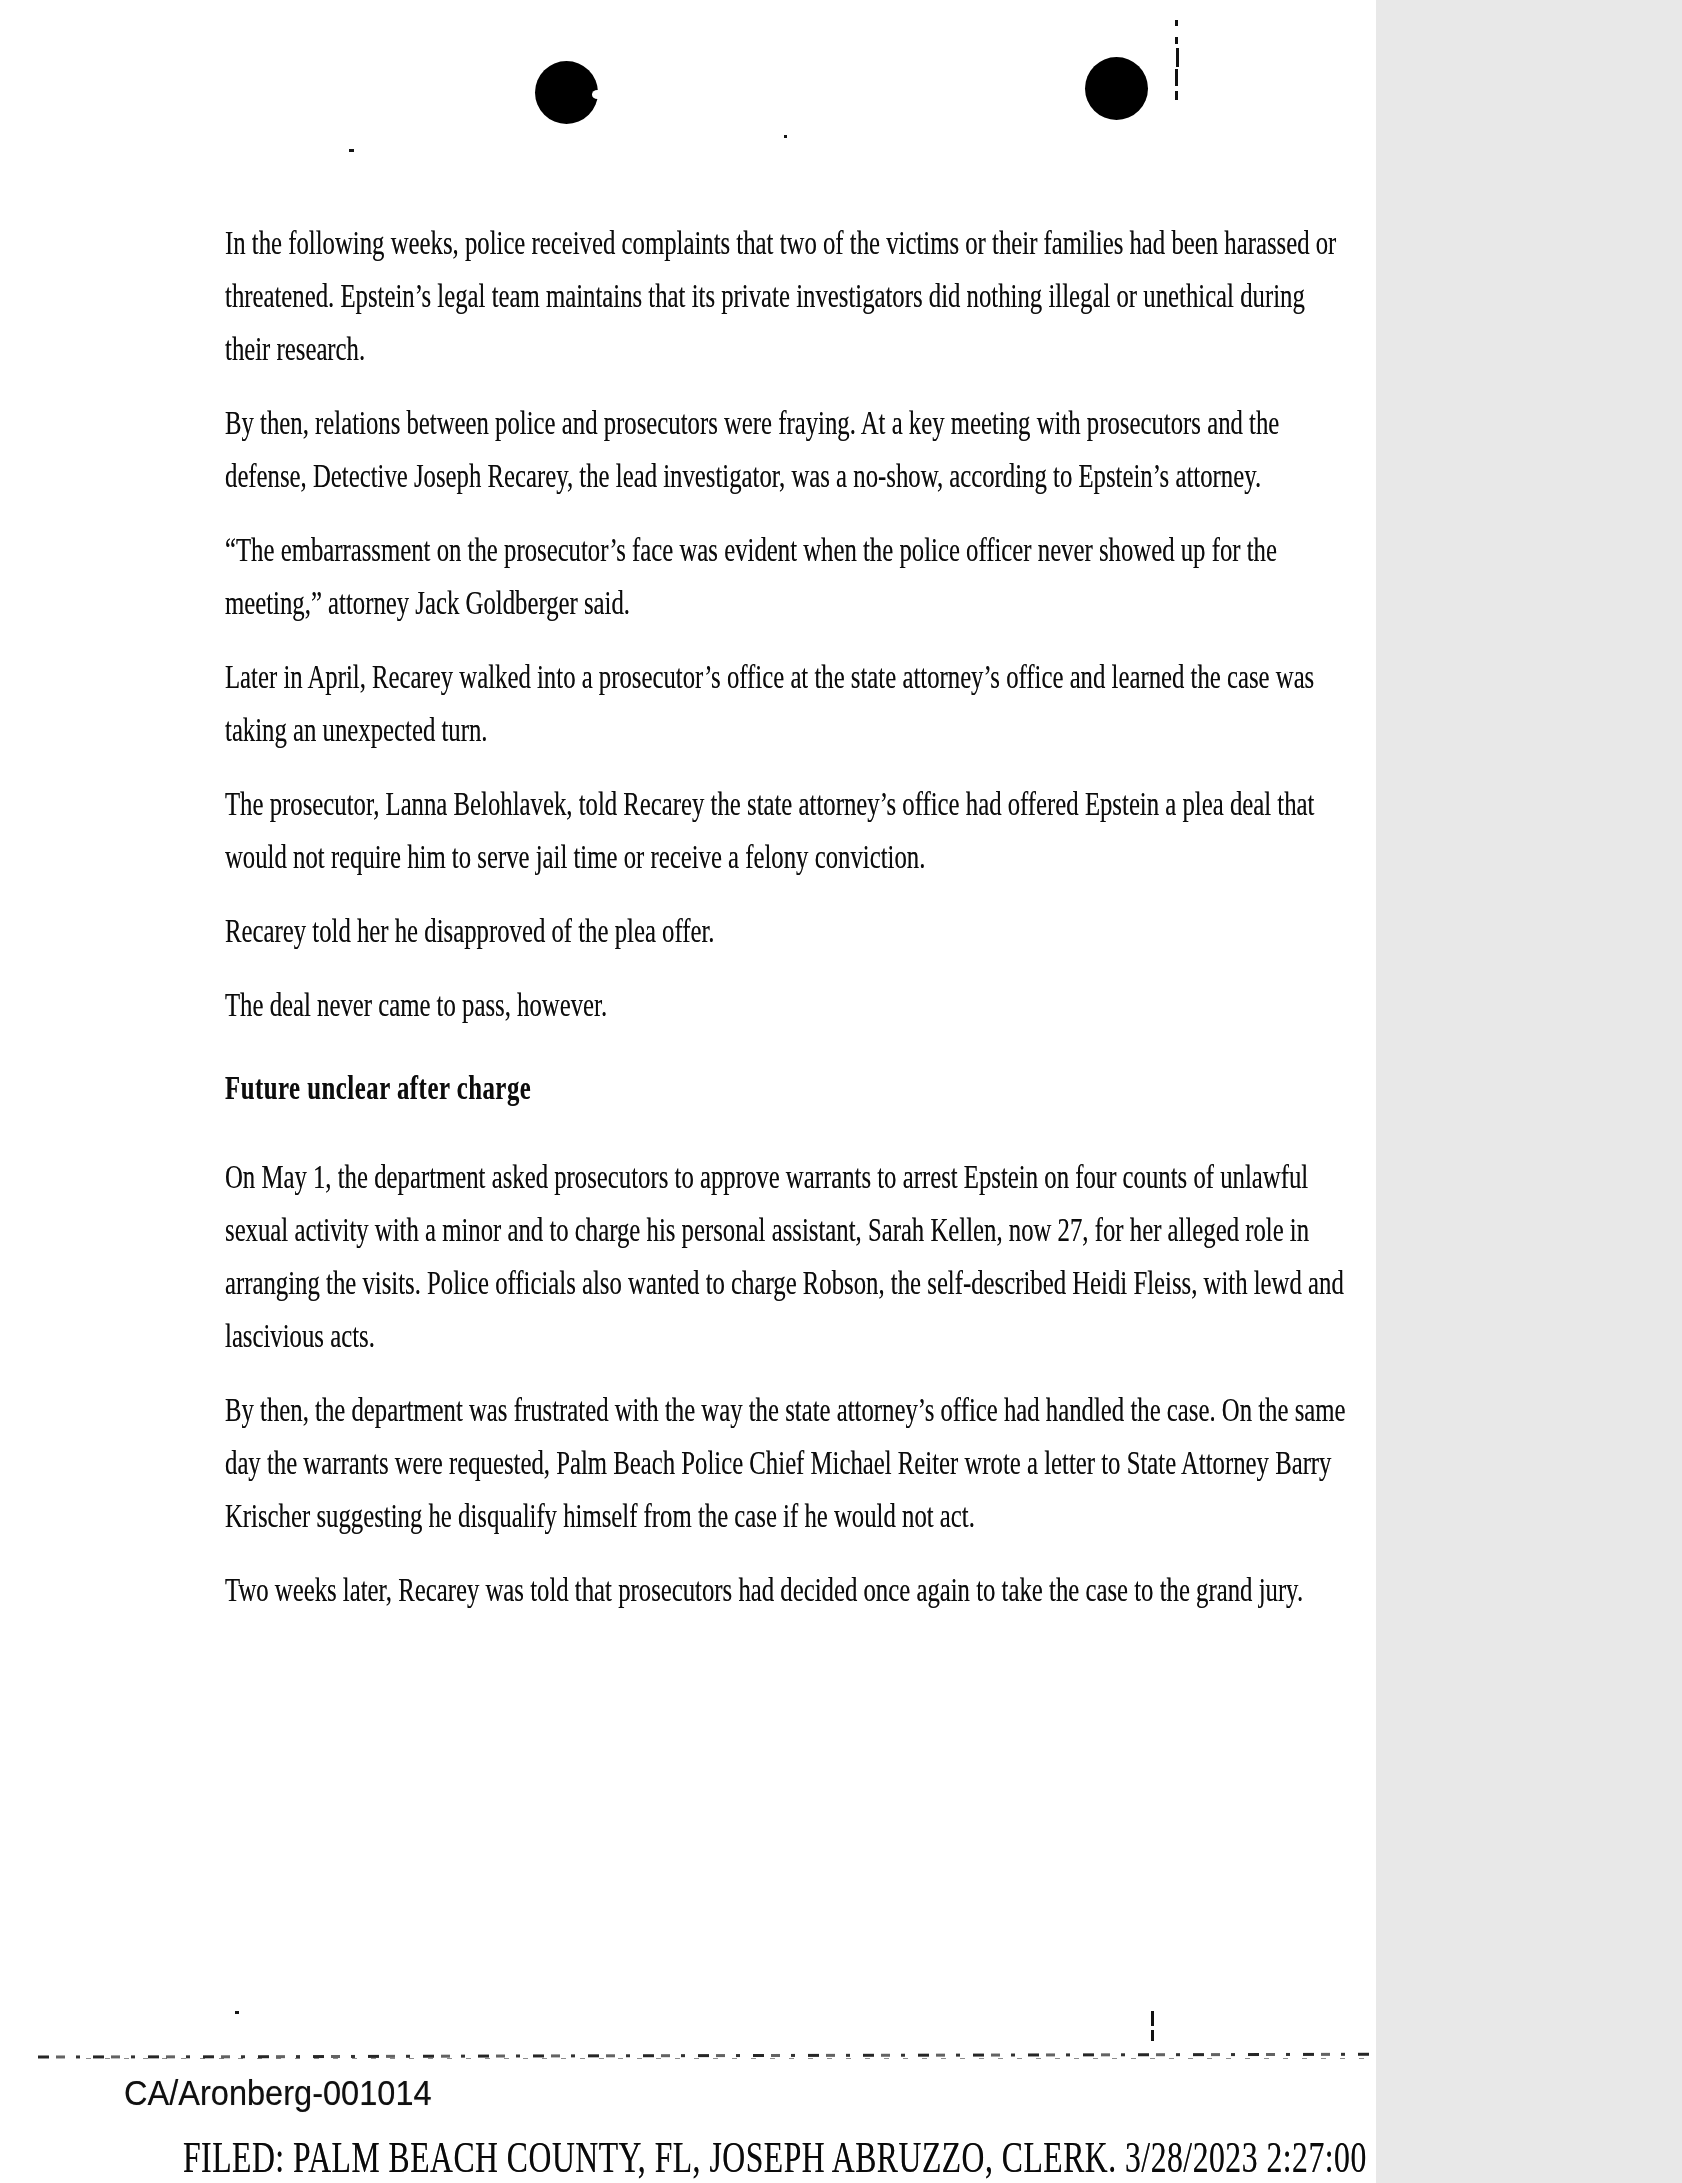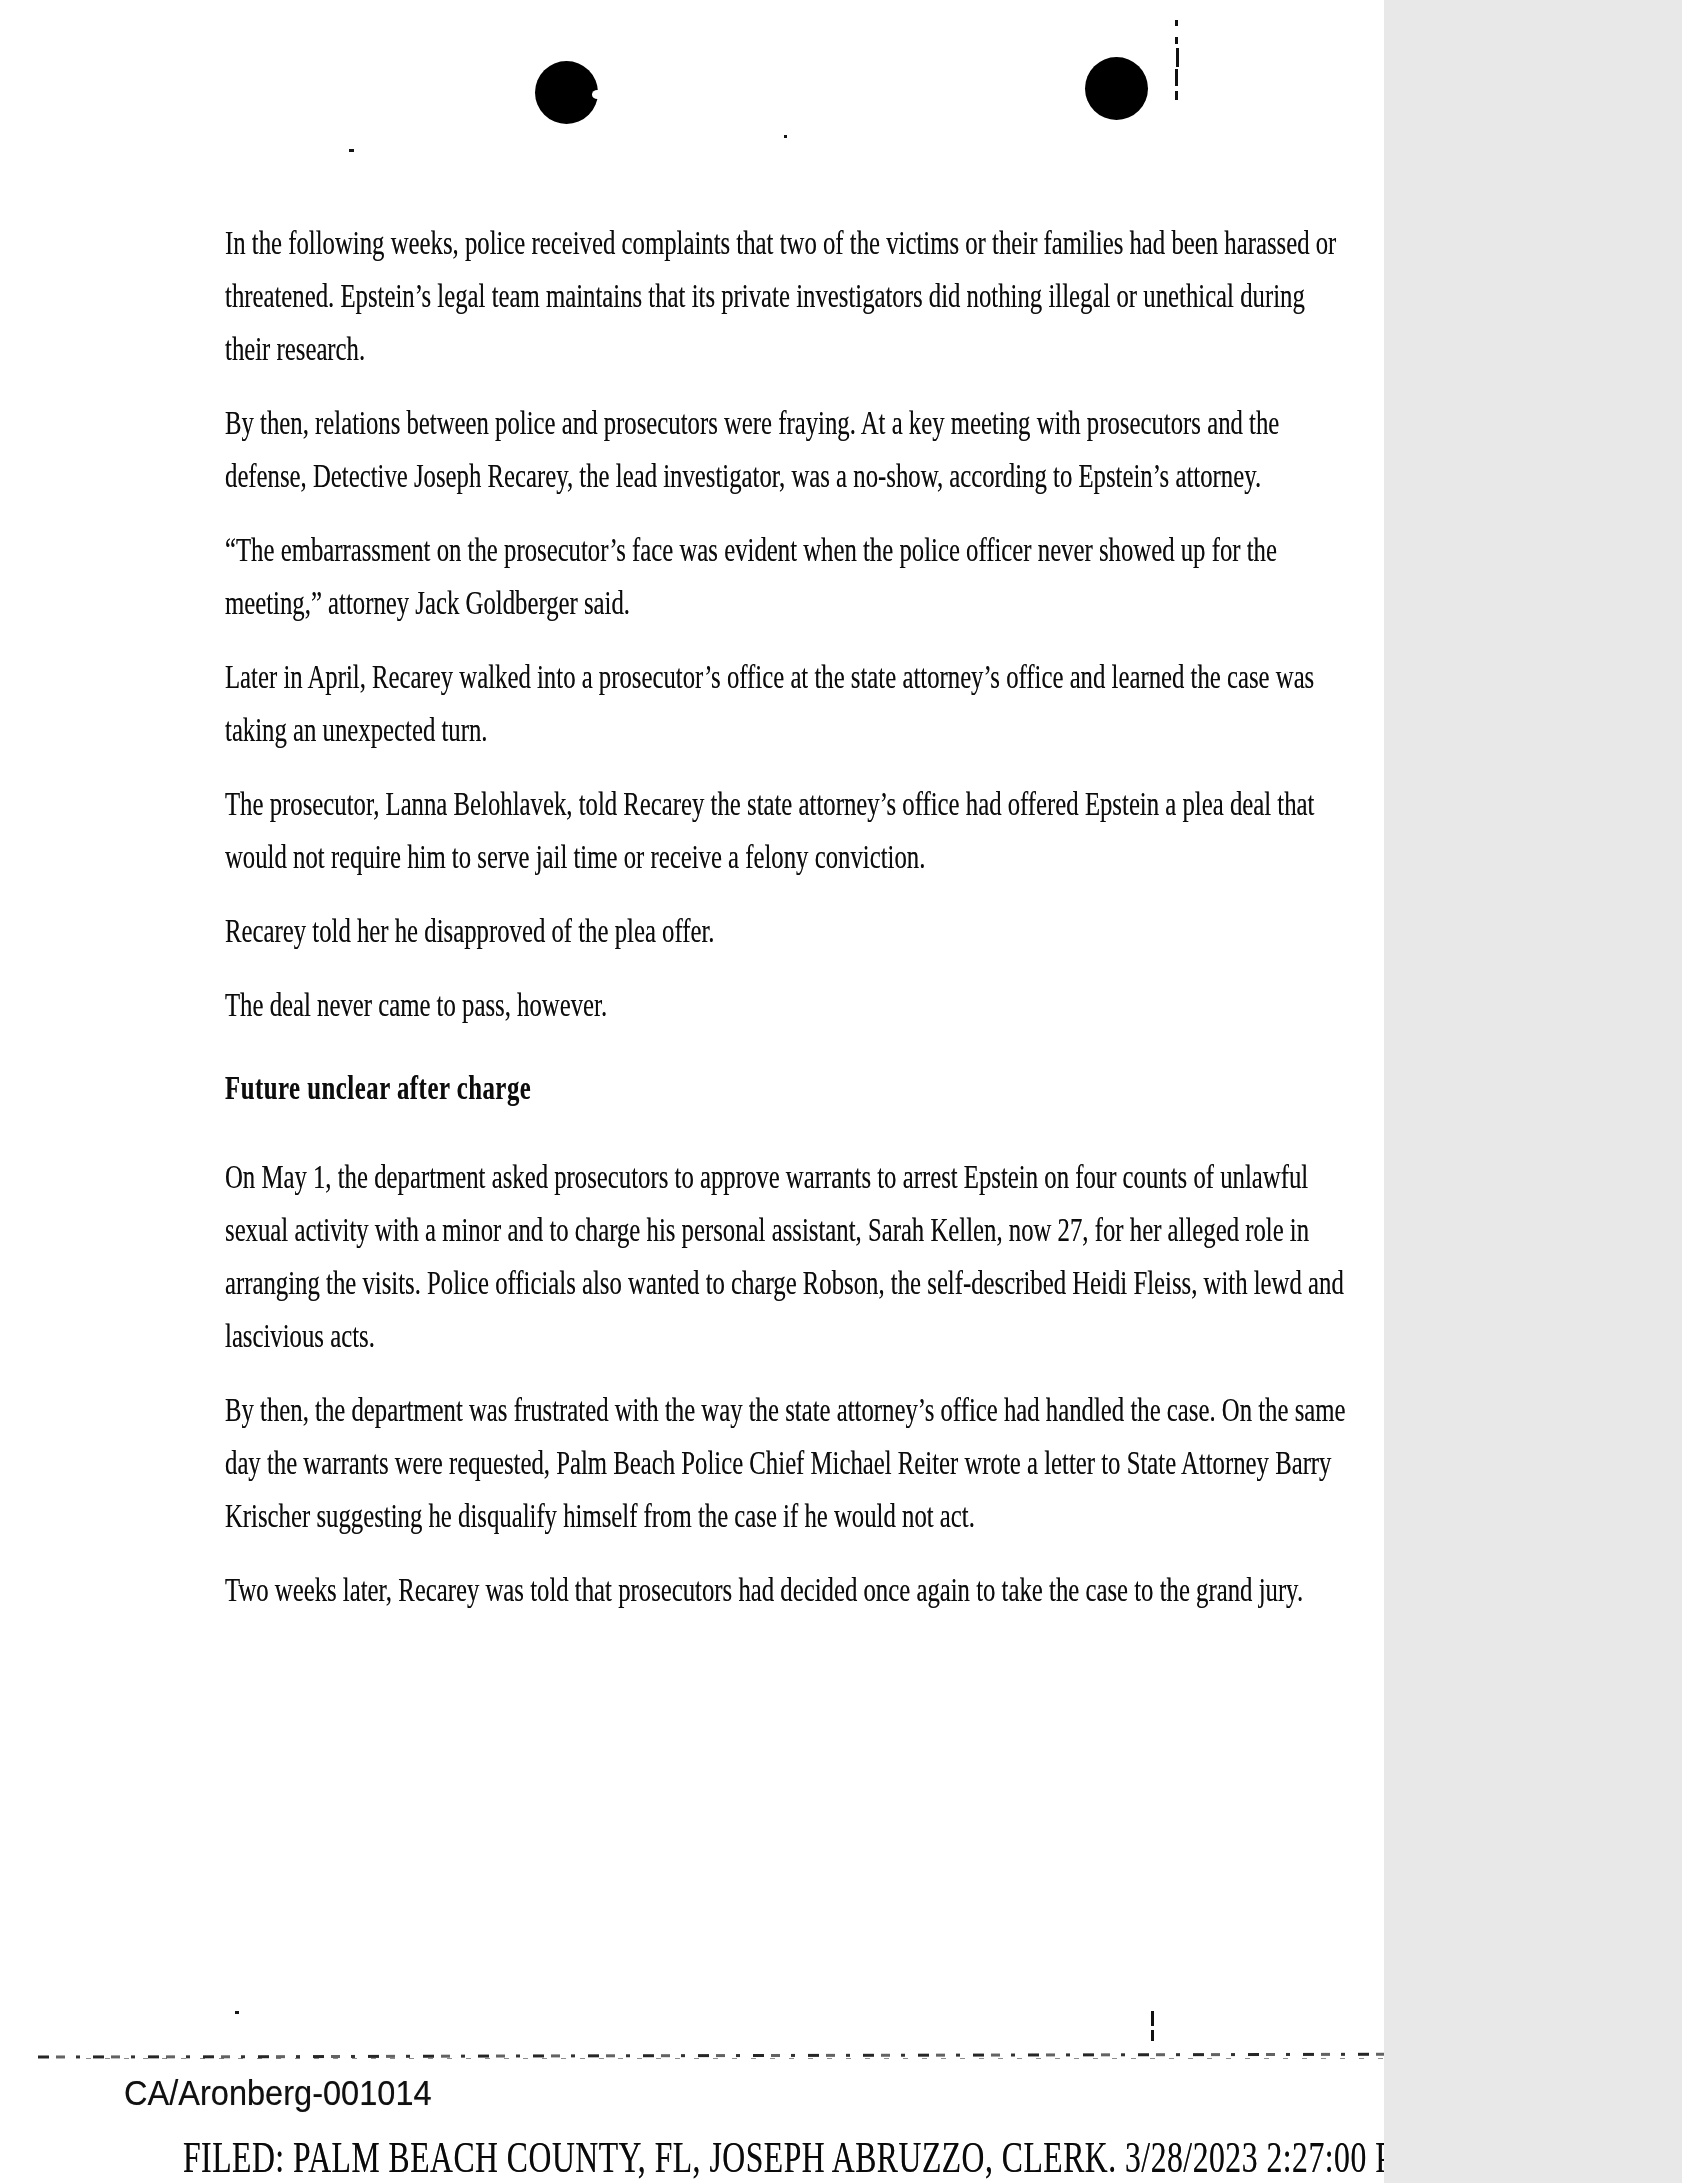--- a/index.html
+++ b/index.html
@@ -3,21 +3,20 @@
 <meta charset="utf-8">
 <style>
   html, body { margin: 0; padding: 0; background: #e8e8e8; }
   .page {
     position: relative;
     width: 1376px;
     height: 2183px;
     background: #ffffff;
     overflow: hidden;
     font-family: "Liberation Serif", serif;
-    padding-left: 8px;
   }
 
   
   .hole-punch {
     position: absolute;
     width: 63px; height: 63px;
     background: #000;
     border-radius: 50%;
   }
   .hole-punch .notch {

